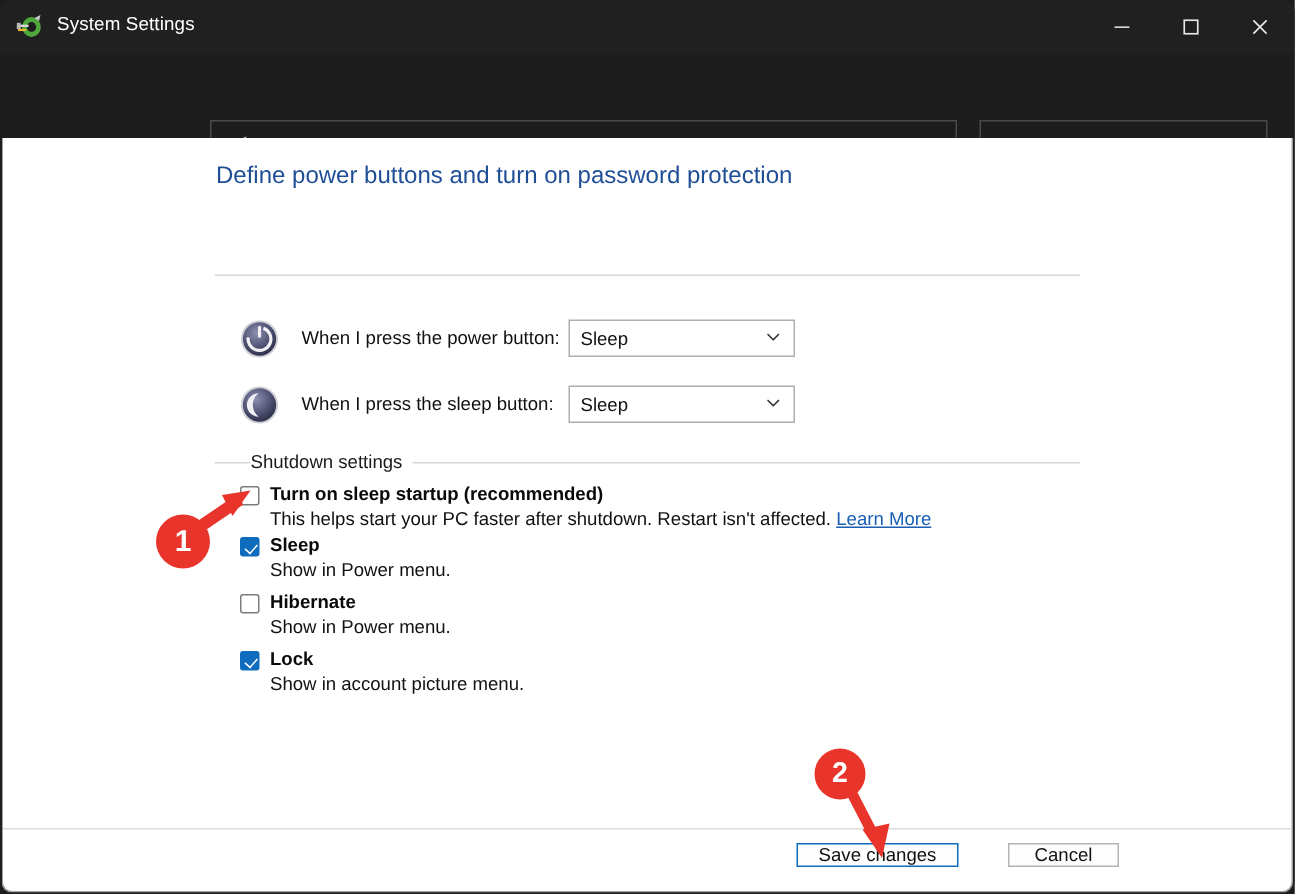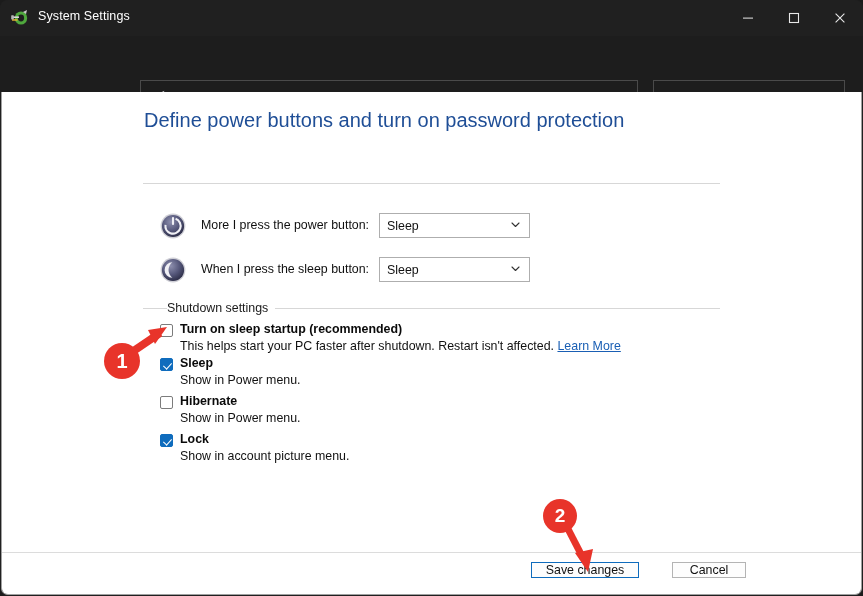--- a/index.html
+++ b/index.html
@@ -102,21 +102,21 @@
     border-left: 1px solid #a0a0a0;
     border-right: 1px solid #a0a0a0;
     border-bottom: 1px solid #a0a0a0;
     border-radius: 0 0 7px 7px;
     color: #000000;
     overflow: hidden;
   }
 
   #heading {
     position: absolute; left: 142px; top: 17px;
-    font-size: 20px; color: #1F4E96; white-space: nowrap;
+    font-size: 16px; color: #1F4E96; white-space: nowrap;
   }
   #subtext {
     position: absolute; left: 142px; top: 45px; width: 506px;
     font-size: 12.4px; line-height: 17px; color: #111111;
   }
 
   .section-head {
     position: absolute; left: 141px;
     font-size: 12.4px; color: #1a1a1a; background: #fff;
     padding-right: 7px; z-index: 2;
@@ -345,21 +345,21 @@
               <stop offset="55%" stop-color="#55577a"></stop>
               <stop offset="100%" stop-color="#2b2c45"></stop>
             </radialGradient>
           </defs>
           <circle cx="14" cy="14" r="12.4" fill="#cfcfd6"></circle>
           <circle cx="14" cy="14" r="11.1" fill="url(#pg1)"></circle>
           <circle cx="14" cy="14" r="7.6" fill="none" stroke="#f0f0f5" stroke-width="2.1" stroke-dasharray="34 14" transform="rotate(-70 14 14)"></circle>
           <rect x="12.95" y="5.1" width="2.1" height="8" rx="1" fill="#f0f0f5"></rect>
         </svg>
       </span>
-      <span class="power-label">More I press the power button:</span>
+      <span class="power-label">When I press the power button:</span>
       <div class="power-select">
         <span class="val">Sleep</span>
         <span class="chev">
           <svg width="11" height="11" viewBox="0 0 11 11">
             <path d="M2 4 L5.5 7.5 L9 4" stroke="#333" stroke-width="1.1" fill="none" stroke-linecap="round" stroke-linejoin="round"></path>
           </svg>
         </span>
       </div>
     </div>
 

